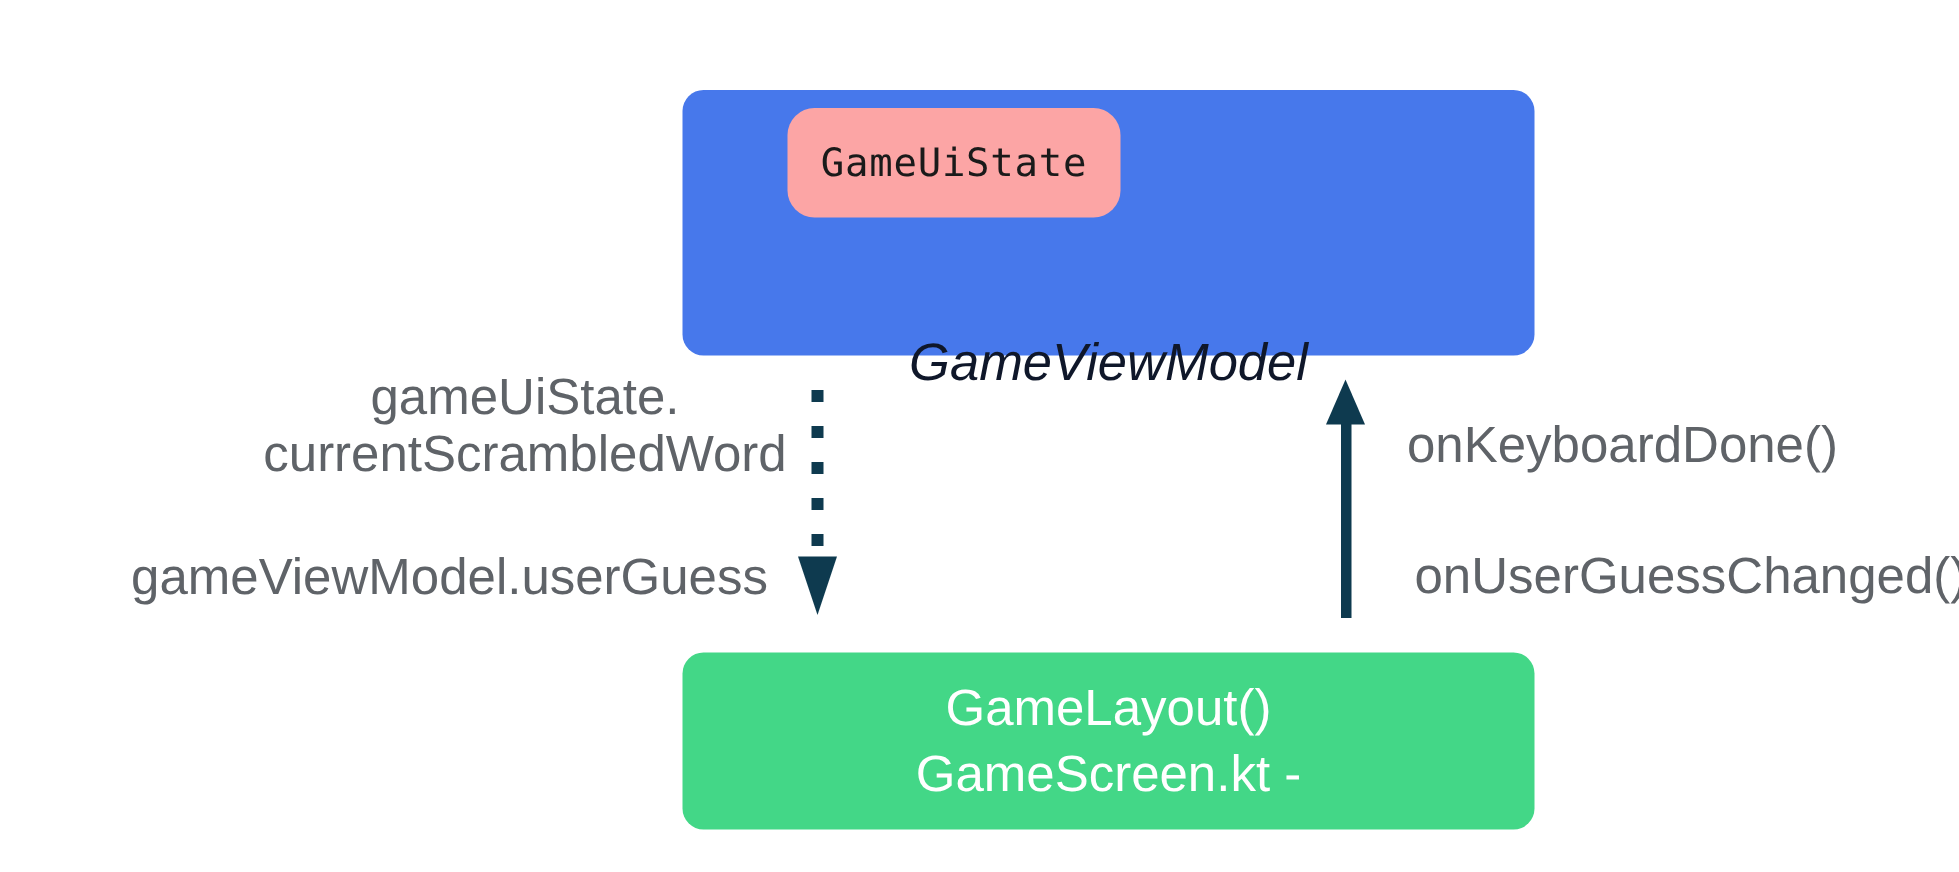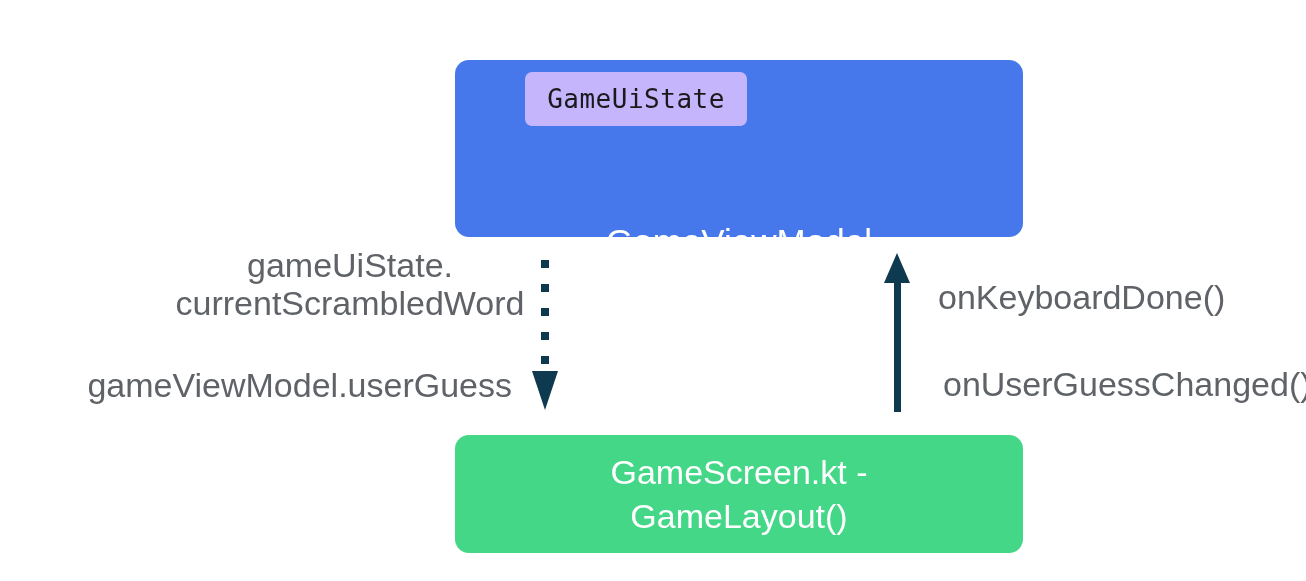--- a/index.html
+++ b/index.html
@@ -25,41 +25,42 @@
   .vm-box {
     position: absolute;
     left: 455px; top: 60px;
     width: 568px; height: 177px;
     background: var(--viewmodel-blue);
     border-radius: 14px;
   }
   .state-chip {
     position: absolute;
     left: 70px; top: 12px;
-    width: 222px; height: 54px;
-    background: #c4b5fd;
-    border-radius: 7px;
+    width: 222px; height: 73px;
+    background: #fca5a5;
+    border-radius: 18px;
     display: flex;
     align-items: center;
     justify-content: center;
   }
   .state-chip-label {
     font-family: "DejaVu Sans Mono", "Liberation Mono", monospace;
     font-size: 26px;
     color: var(--chip-text);
     letter-spacing: 0.5px;
   }
   .vm-box-label {
     position: absolute;
     left: 0; right: 0;
     top: 161px;
     text-align: center;
-    color: #ffffff;
+    color: #0f172a;
     font-size: 35px;
     line-height: 41px;
+    font-style: italic;
   }
   .screen-box {
     position: absolute;
     left: 455px; top: 435px;
     width: 568px; height: 118px;
     background: var(--screen-green);
     border-radius: 14px;
     display: flex;
     flex-direction: column;
     align-items: center;
@@ -150,18 +151,18 @@
   <div class="dotted-arrow-head"></div>
 
   <div class="solid-arrow-head"></div>
   <div class="solid-arrow-shaft"></div>
 
   <div class="flow-label label-done">onKeyboardDone()</div>
   <div class="flow-label label-changed">onUserGuessChanged()</div>
 
   <div class="screen-box">
     <div class="screen-box-label">
+      <div>GameLayout()</div>
       <div>GameScreen.kt -</div>
-      <div>GameLayout()</div>
     </div>
   </div>
 
 </div>
 
 </body></html>

